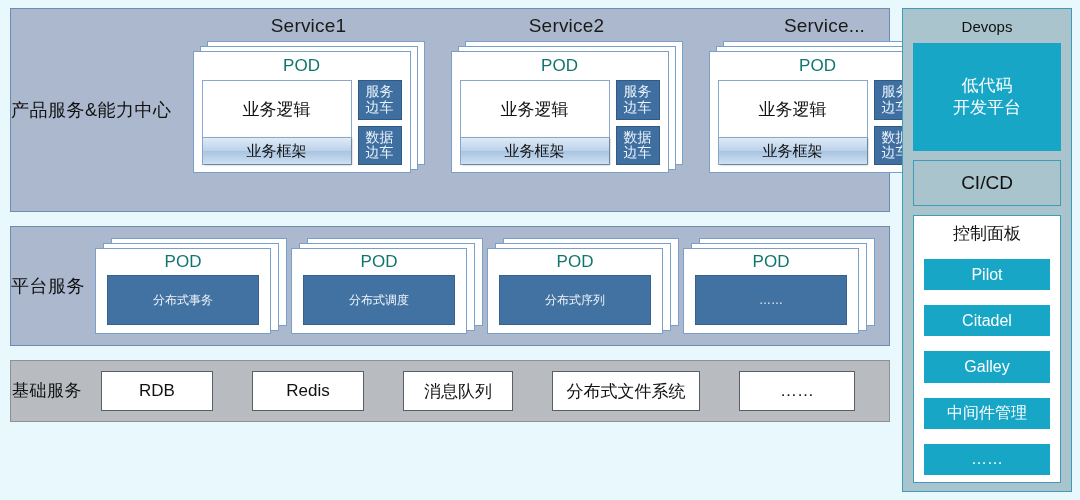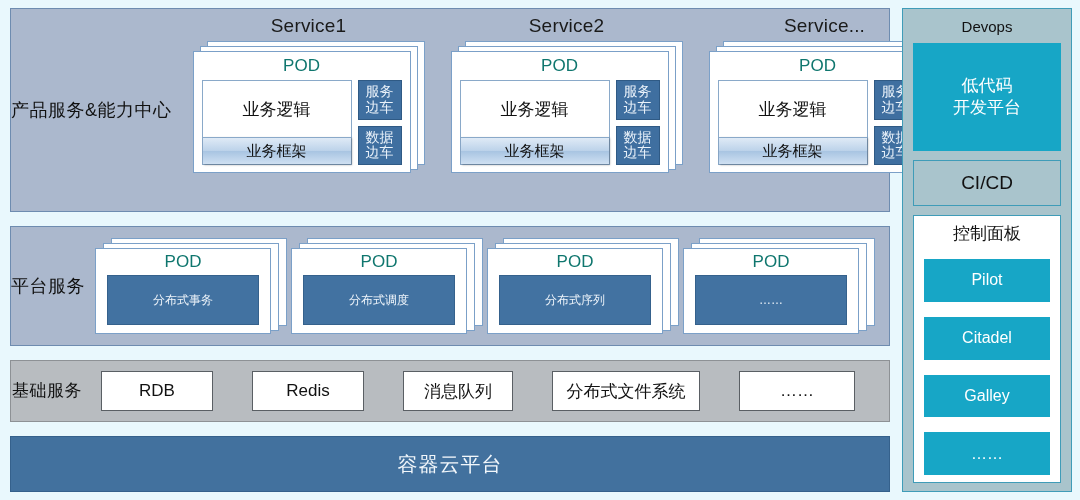--- a/index.html
+++ b/index.html
@@ -459,38 +459,36 @@
     </div>
     <div class="row-body" style="padding:0 34px 0 18px;">
       <div class="infra-box" style="width:112px;">RDB</div>
       <div class="infra-box" style="width:112px;">Redis</div>
       <div class="infra-box" style="width:110px;">消息队列</div>
       <div class="infra-box" style="width:148px;">分布式文件系统</div>
       <div class="infra-box" style="width:116px;">……</div>
     </div>
   </div>
 
-  <div class="container-bar" style="left:10px; top:436px; width:880px; height:56px;">
-    <span>容器云平台</span>
-  </div>
 
   <div class="devops" style="left:902px; top:8px; width:170px; height:484px;">
     <div class="devops-title">Devops</div>
 
     <div class="lowcode">
       <span>低代码</span>
       <span>开发平台</span>
     </div>
 
     <div class="cicd">
       <span>CI/CD</span>
     </div>
 
     <div class="ctrl-panel">
       <div class="ctrl-title">控制面板</div>
       <div class="ctrl-item">Pilot</div>
       <div class="ctrl-item">Citadel</div>
       <div class="ctrl-item">Galley</div>
+      <div class="ctrl-item">中间件管理</div>
       <div class="ctrl-item">……</div>
     </div>
   </div>
 
 </div>
 
 </body></html>

